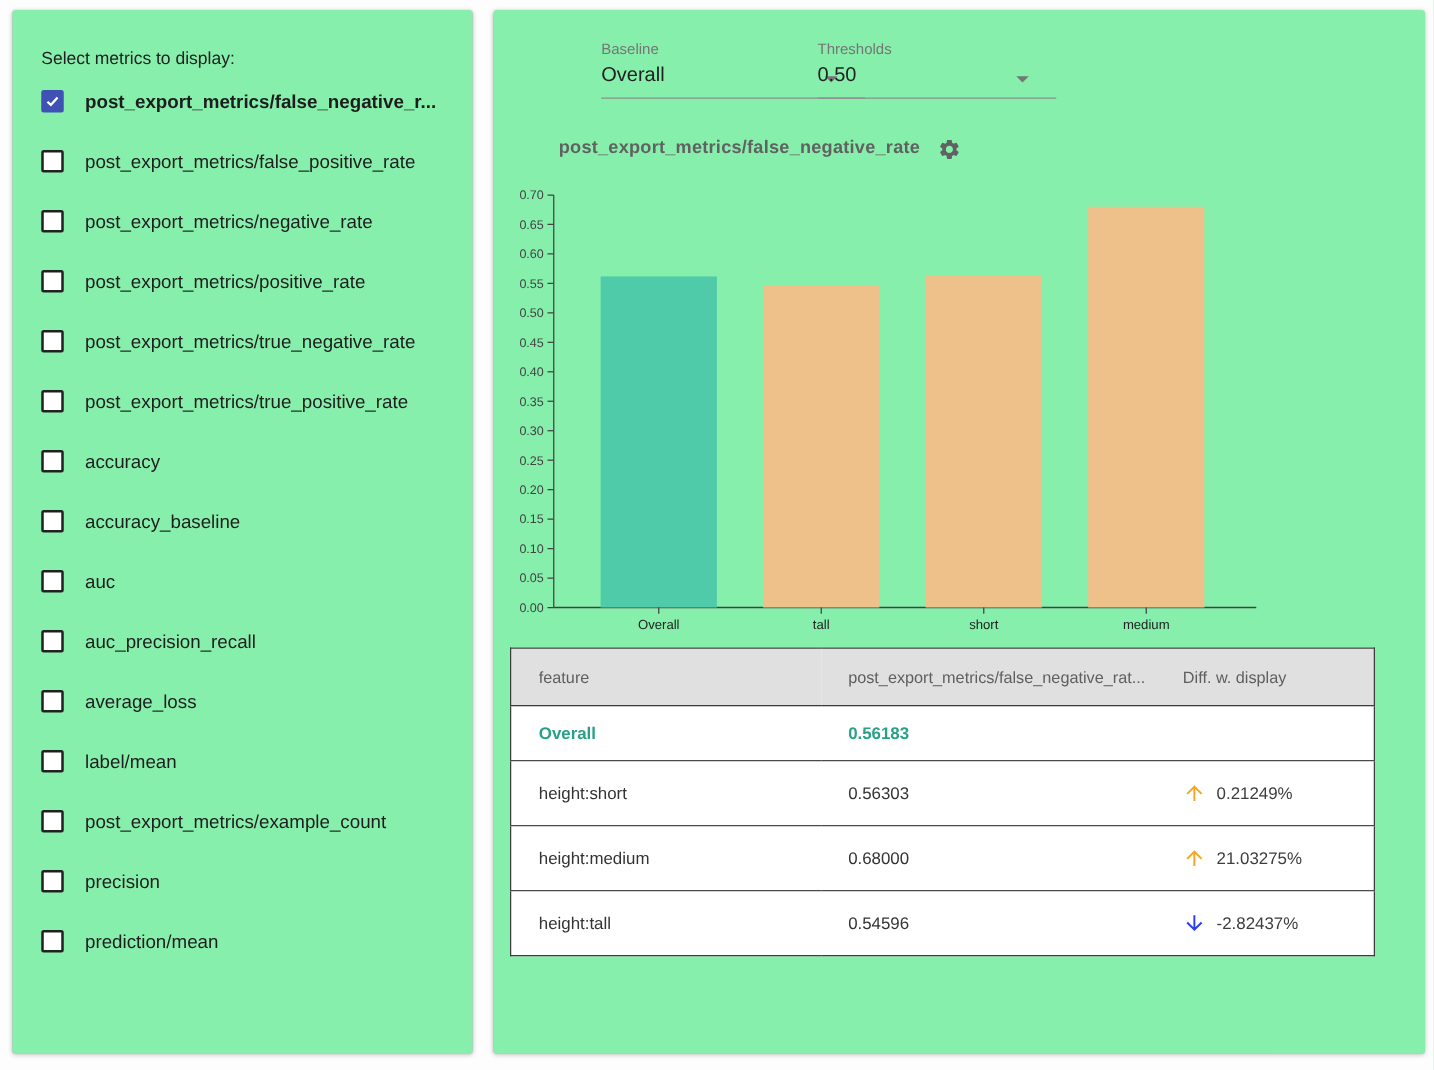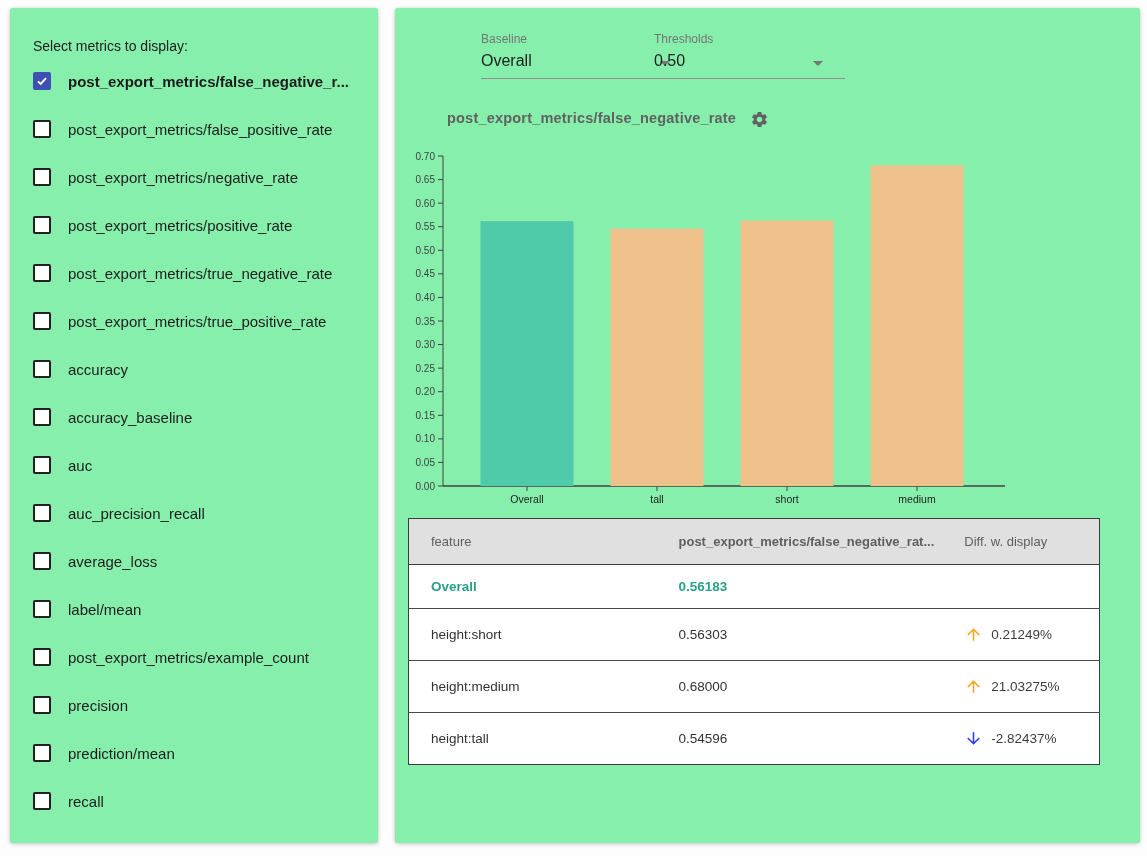--- a/index.html
+++ b/index.html
@@ -56,21 +56,21 @@
   .data-table {
     position:absolute; left:13px; top:510px; width:692px;
     border-collapse:collapse; border:1px solid #3c3c3c; background:#fff;
   }
   .data-table th {
     background:#e0e0e0; color:#5f5f5f; font-size:13px; font-weight:normal;
     text-align:left; height:46px; padding:0 8px 0 22px;
     border-bottom:1px solid #3c3c3c;
   }
   .data-table th:nth-child(1) { width:248px; }
-  .data-table th:nth-child(2) { width:236px;font-weight:bold; }
+  .data-table th:nth-child(2) { width:236px; }
   .data-table td {
     font-size:13.5px; color:#333; padding:0 8px 0 22px; height:52px;
   }
   .data-table tbody tr:not(:last-child) td { border-bottom:1px solid #4a4a4a; }
   .data-table tr.baseline-row td { height:44px; font-weight:bold; }
   .diff-cell-inner { display:flex; align-items:center; gap:8px;text-align:right; }
   .diff-text { font-size:13.5px; color:#3d3d3d; }
 </style>
 </head>
 <body>
@@ -134,24 +134,20 @@
         <span class="cbx"></span>
         <span class="metric-label">post_export_metrics/example_count</span>
       </div>
       <div class="metric-item">
         <span class="cbx"></span>
         <span class="metric-label">precision</span>
       </div>
       <div class="metric-item">
         <span class="cbx"></span>
         <span class="metric-label">prediction/mean</span>
-      </div>
-      <div class="metric-item">
-        <span class="cbx"></span>
-        <span class="metric-label">recall</span>
       </div>
     </div>
 </div>
 
 <div class="card" id="right-card">
 
   <div class="select-field" id="baseline-field">
     <div class="select-label">Baseline</div>
     <div class="select-value">Overall</div>
     <span class="caret"></span>

